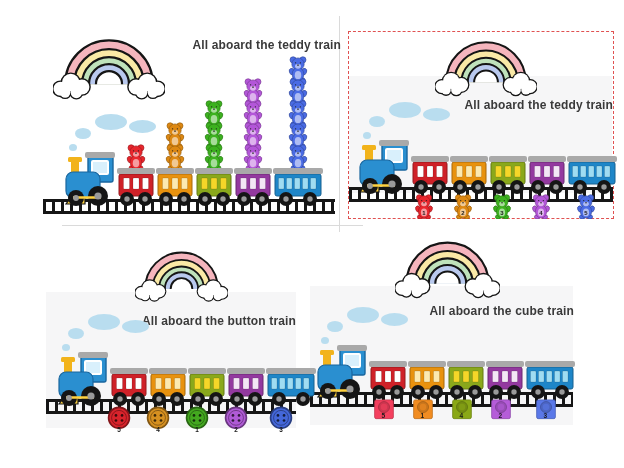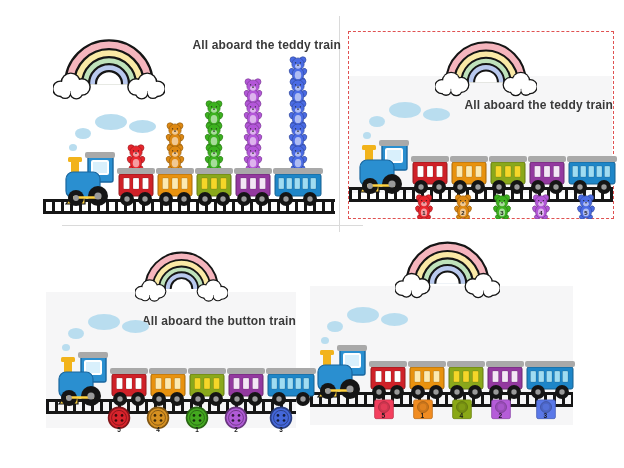--- a/index.html
+++ b/index.html
@@ -893,20 +893,21 @@
           <circle cx="95" cy="67" r="6"></circle>
         </g>
         <g fill="#ffffff">
           <circle cx="112" cy="63" r="7.5"></circle>
           <circle cx="101" cy="56.5" r="9.5"></circle>
           <circle cx="89" cy="61" r="8"></circle>
           <circle cx="107" cy="67" r="5.5"></circle>
           <circle cx="95" cy="67" r="6"></circle>
         </g>
       </svg>
+      <div class="title" style="color: rgb(58, 58, 58);">All aboard the cube train</div>
       <div class="train">
         <div class="puff" style="left: 4px; top: -8px; width: 8px; height: 7px; background: rgb(185, 221, 239);"></div>
         <div class="puff" style="left: 10px; top: -24px; width: 16px; height: 11px; background: rgb(185, 221, 239);"></div>
         <div class="puff" style="left: 30px; top: -38px; width: 32px; height: 16px; background: rgb(185, 221, 239);"></div>
         <div class="puff" style="left: 64px; top: -32px; width: 27px; height: 13px; background: rgb(185, 221, 239);"></div>
         <svg viewBox="0 0 50 54" width="50" height="54" style="left:0">
           <polygon points="20,28 20,52 1,52" fill="#ffd23f" stroke="#151515" stroke-width="1.2"></polygon>
           <rect x="6" y="7" width="8" height="13" fill="#f2b31b"></rect>
           <rect x="3" y="5" width="14" height="5" rx="1.5" fill="#f2b31b"></rect>
           <rect x="23" y="4" width="25" height="26" rx="2" fill="#2a8fd0" stroke="#19669e" stroke-width="1.4"></rect>

